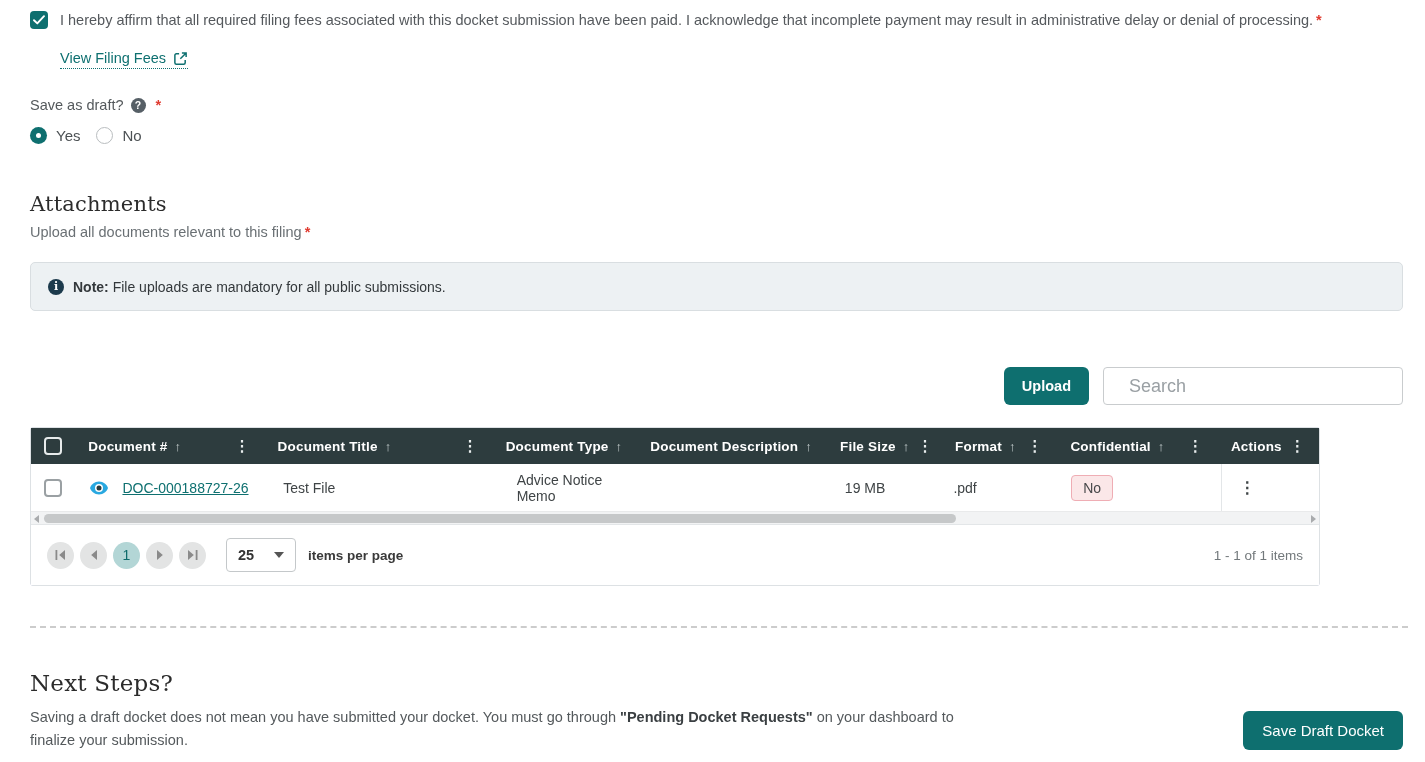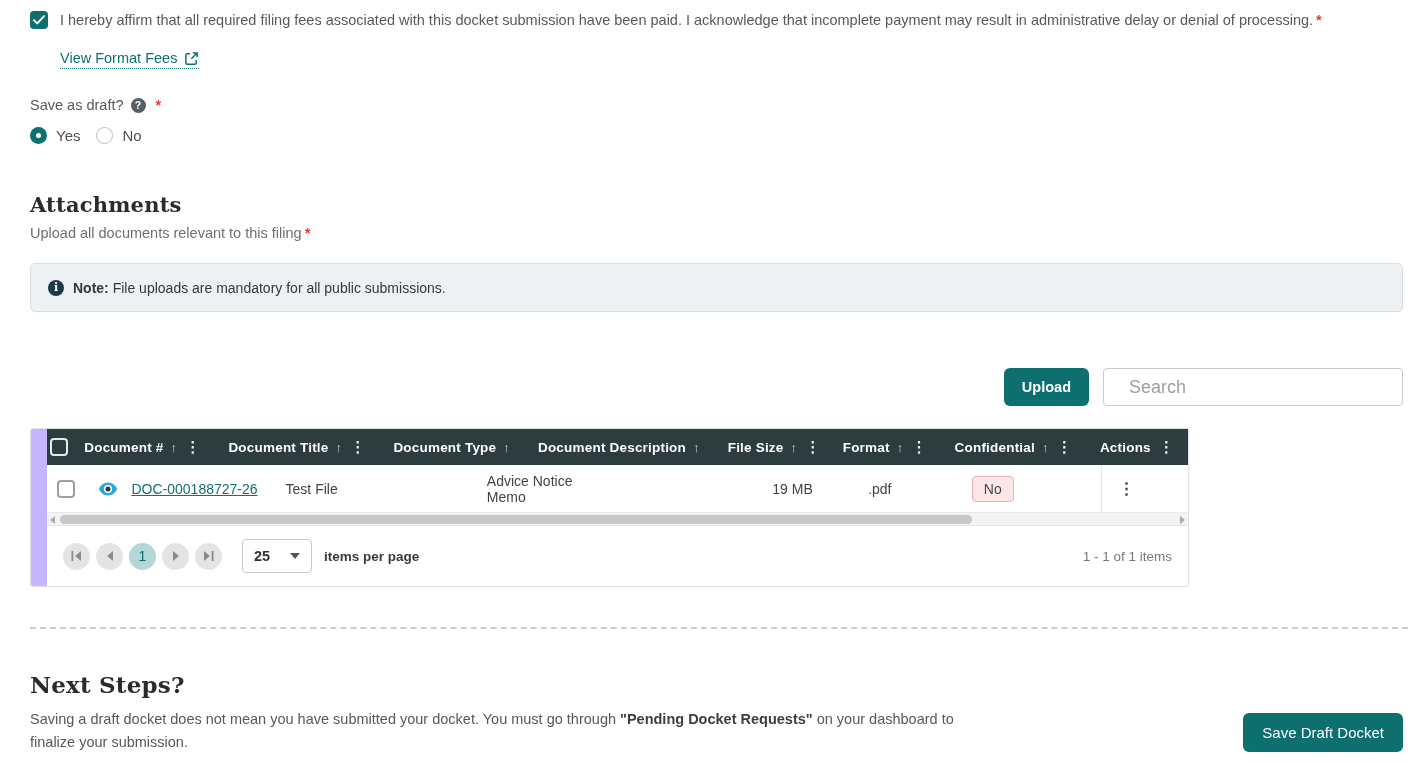--- a/index.html
+++ b/index.html
@@ -33,21 +33,21 @@
   }
   .radio-row { margin-top:14px; display:flex; align-items:center; gap:16px; }
   .radio-opt { display:flex; align-items:center; gap:9px; font-size:15px; color:#4c5154; cursor:pointer; }
   .radio-circle { width:17px; height:17px; border-radius:50%; border:1.5px solid #b9bdbf; background:#fff; flex:none; }
   .radio-circle.checked {
     border:none; background:#0e6f6f; display:flex; align-items:center; justify-content:center;
   }
   .radio-circle.checked::after { content:""; width:5px; height:5px; border-radius:50%; background:#fff; }
 
   
-  .section-title { font-family:"DejaVu Serif", serif; font-weight:700; font-size:21px; color:#2b2b2b; letter-spacing:0.2px; }
+  .section-title { font-family:"DejaVu Serif", serif; font-weight:400; font-size:21px; color:#2b2b2b; letter-spacing:0.2px; }
   .attachments-title { margin-top:48px; }
   .section-sub { margin-top:8px; font-size:14.5px; color:#6a7074; }
 
   .note-box {
     margin-top:22px; height:49px; background:#edf1f3; border:1px solid #d9dee1; border-radius:5px;
     display:flex; align-items:center; padding:0 17px; gap:9px; font-size:14px; color:#33383b;
   }
   .info-icon {
     width:16px; height:16px; border-radius:50%; background:#1c3a4c; color:#fff; flex:none;
     font-size:11px; font-weight:700; font-family:"DejaVu Serif", serif;
@@ -61,21 +61,21 @@
     background:#0e6f6f; color:#fff; border:none; border-radius:6px; height:38px; padding:0 18px;
     font-family:"Liberation Sans", sans-serif; font-size:14.5px; font-weight:700; cursor:pointer;
   }
   .search-input {
     width:300px; height:38px; border:1px solid #c9ccce; border-radius:4px; padding:0 25px;
     font-family:"Liberation Sans", sans-serif; font-size:18px; color:#3c4043; outline:none;
   }
   .search-input::placeholder { color:#9aa0a4; }
 
   
-  .grid { margin-top:22px; width:1159px; border:1px solid #dde1e4; border-radius:3px; background:#c4b5fd;padding-left:16px; }
+  .grid { margin-top:22px; width:1290px; border:1px solid #dde1e4; border-radius:3px; background:#c4b5fd; }
   .grid-header { display:flex; background:#2d3c3e; height:36px; color:#fff; }
   .th { display:flex; align-items:center; padding:0 14px; font-size:13.5px; font-weight:600; letter-spacing:0.2px; }
   .th-label { white-space:nowrap; cursor:pointer; }
   .sort-icon { margin-left:7px; color:#c7d0d0; font-size:13px; cursor:pointer; }
   .th-kebab { margin-left:auto; color:#e8eded; font-size:15px; font-weight:700; cursor:pointer; padding-left:8px; }
   .col-sel { width:48px; justify-content:center; padding:0; }
   .col-docnum { width:207px; }
   .col-title { width:250px; }
   .col-type { width:155px; }
   .col-desc { width:195px; }
@@ -148,21 +148,21 @@
       <span class="cb-checked">
         <svg width="12" height="10" viewBox="0 0 12 10">
           <path d="M1 5.2 L4.3 8.4 L11 1.2" fill="none" stroke="#fff" stroke-width="1.9" stroke-linecap="round" stroke-linejoin="round"></path>
         </svg>
       </span>
       <div class="affirm-text"><span>I hereby affirm that all required filing fees associated with this docket submission have been paid. I acknowledge that incomplete payment may result in administrative delay or denial of processing.</span><span class="req">*</span></div>
     </div>
 
     <div class="fees-link-row">
       <a class="fees-link">
-        <span>View Format Fees</span>
+        <span>View Filing Fees</span>
         <svg width="15" height="15" viewBox="0 0 16 16">
           <path d="M6.5 3H3.6C2.7 3 2 3.7 2 4.6v7.8C2 13.3 2.7 14 3.6 14h7.8c0.9 0 1.6-0.7 1.6-1.6V9.5" fill="none" stroke="#0e7070" stroke-width="1.6"></path>
           <path d="M9.5 2H14v4.5M13.7 2.3L7.8 8.2" fill="none" stroke="#0e7070" stroke-width="1.6"></path>
         </svg>
       </a>
     </div>
 
     <div class="draft-label-row">
       <span>Save as draft?</span>
       <span class="help-icon">?</span>

